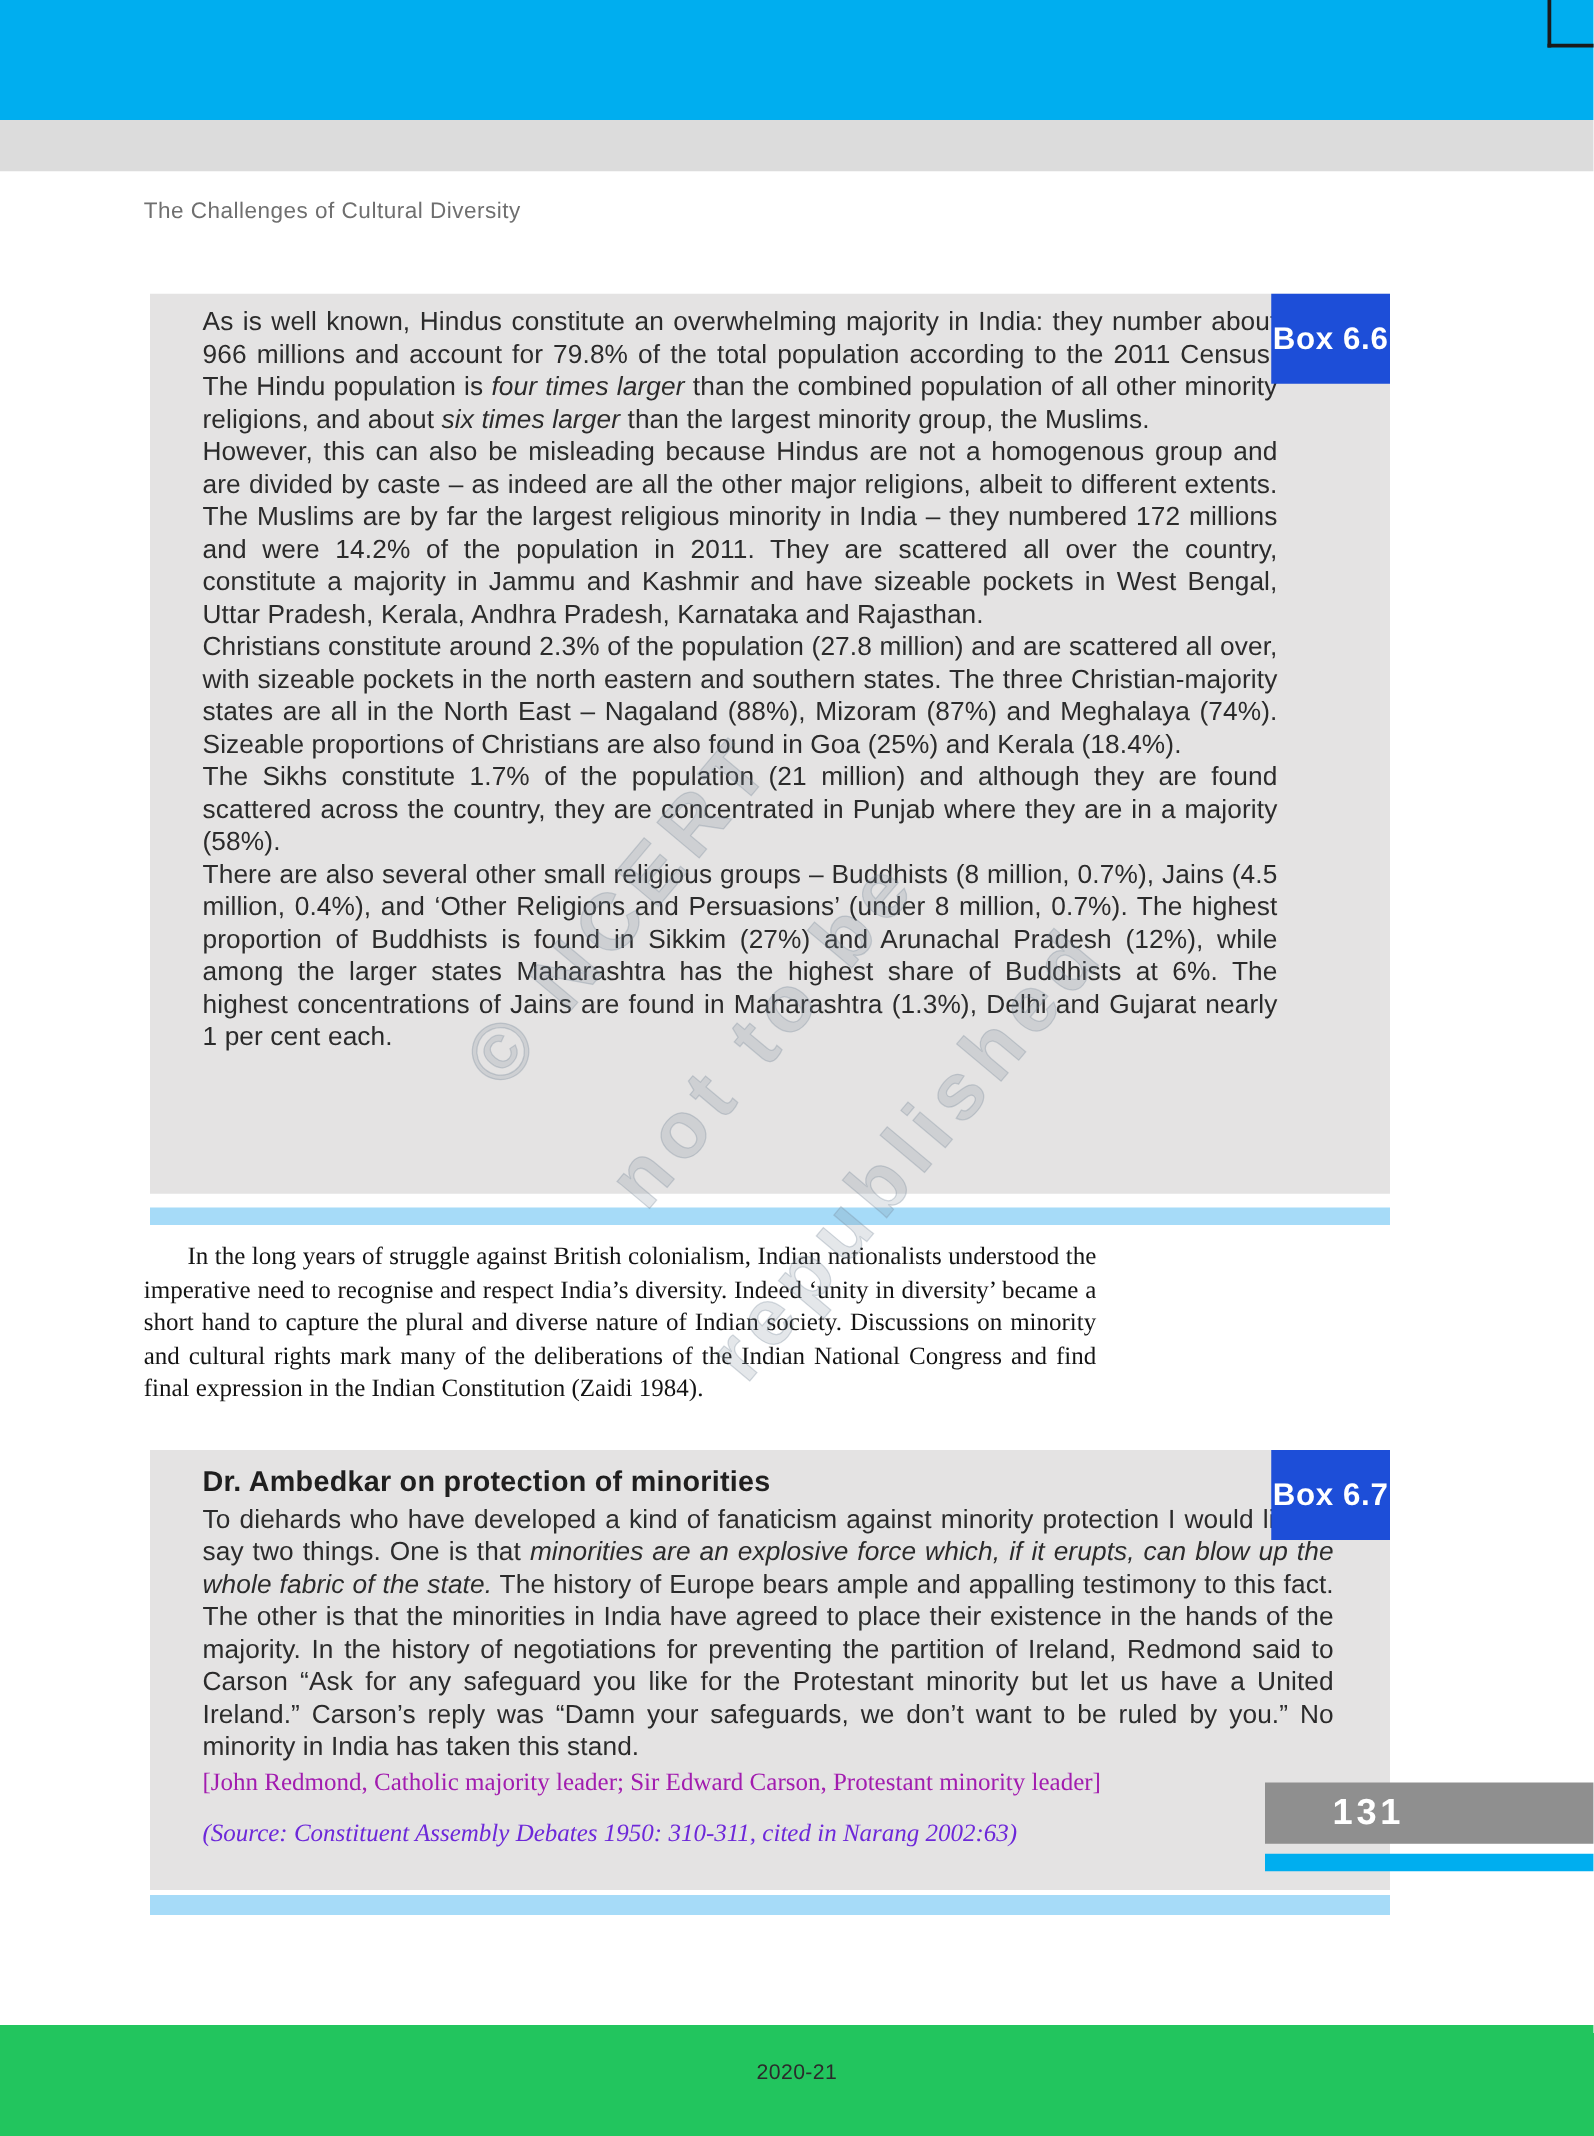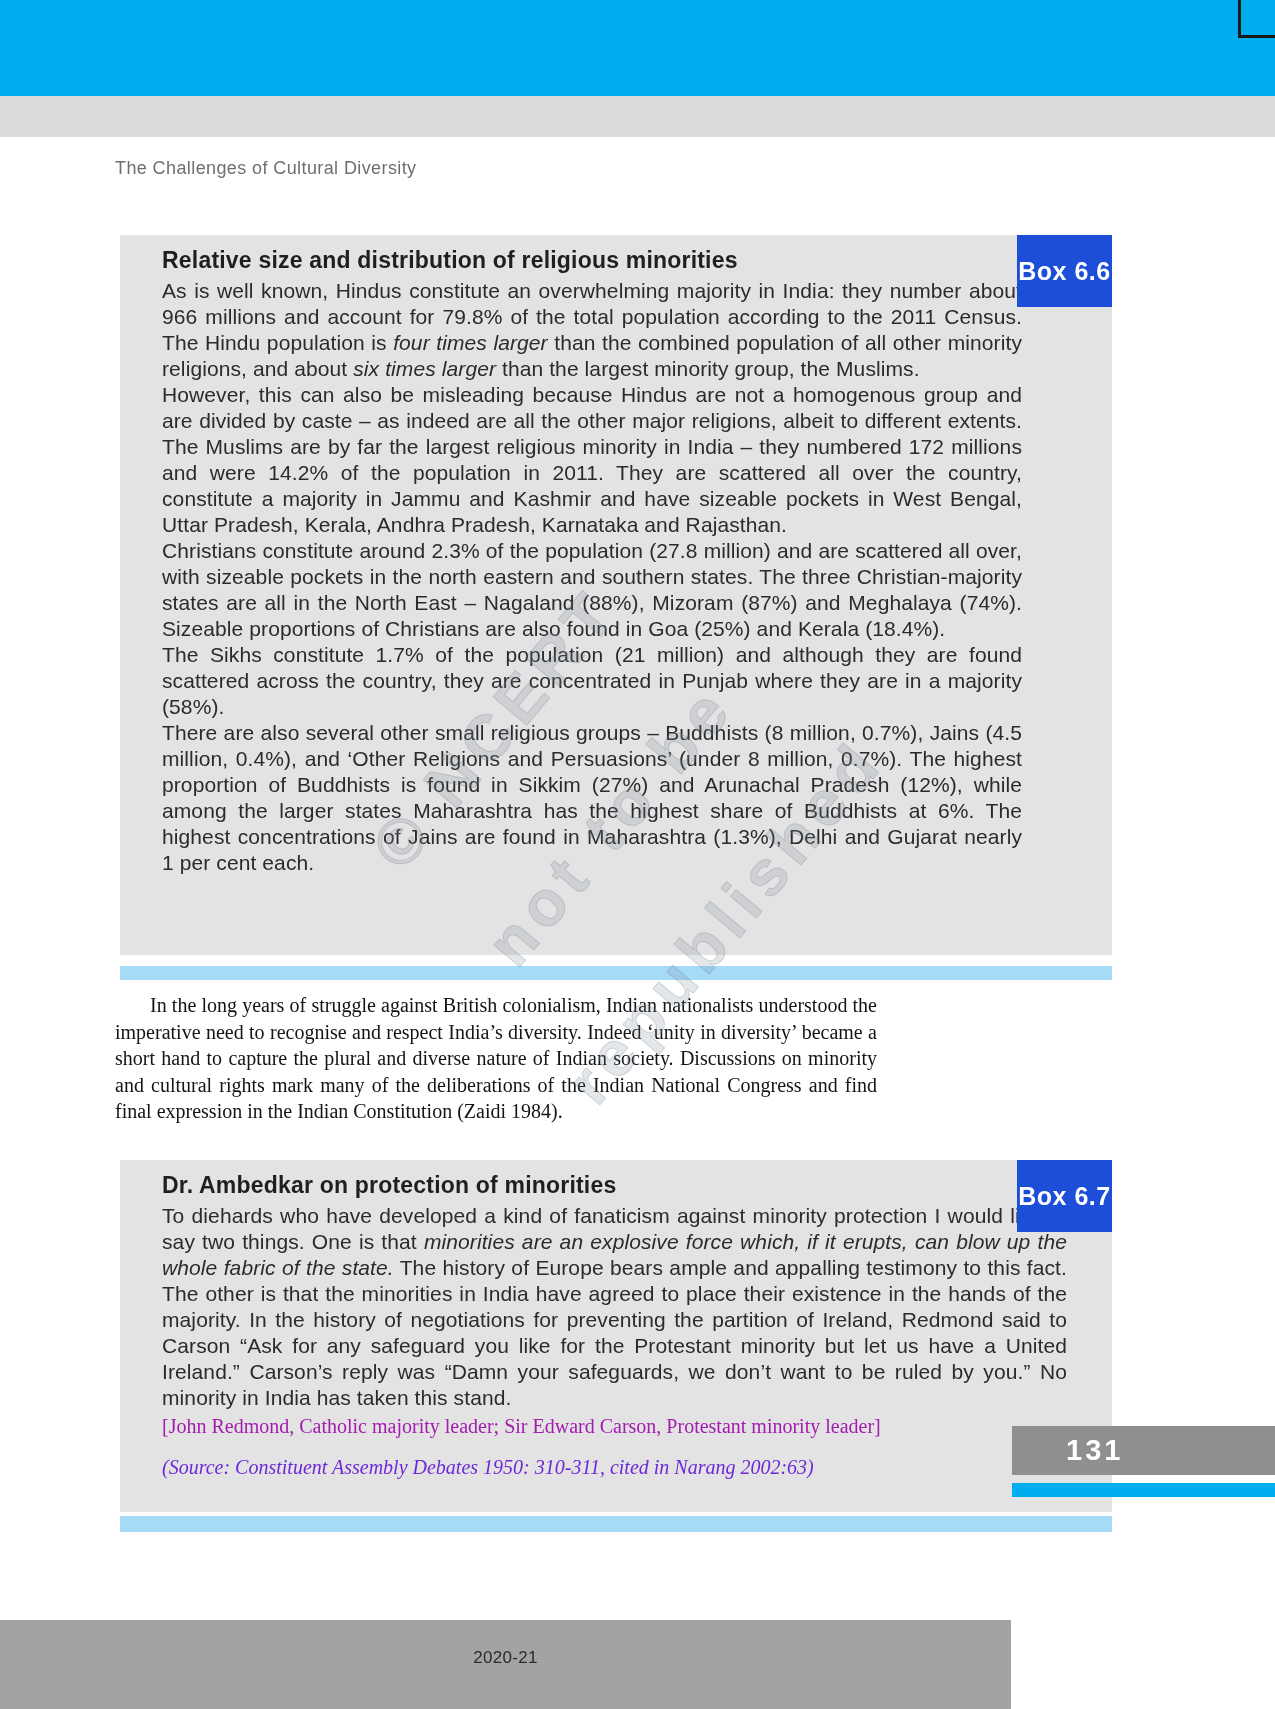--- a/index.html
+++ b/index.html
@@ -70,22 +70,22 @@
     background:#8F8F8F; color:#ffffff; z-index:2;
     display:flex; align-items:center;
     font-size:29px; font-weight:bold; letter-spacing:3px;
     padding-left:54px; box-sizing:border-box;
   }
   .page-number-strip {
     position:absolute; left:1012px; top:1483px; width:263px; height:14px;
     background:#00AEEF; z-index:2;
   }
   .footer-band {
-    position:absolute; left:0; top:1620px; width:1011px; height:89px;
-    background:#a3a3a3; display:flex; justify-content:center;
+    position:absolute; left:0; top:1620px; width:1275px; height:89px;
+    background:#22c55e; display:flex; justify-content:center;
   }
   .footer-year { margin-top:28px; font-size:17px; color:#2b2b2b; letter-spacing:0.3px; }
   i { font-style:italic; }
 </style>
 </head>
 <body>
 
 <div class="page">
 
   <div class="top-band"></div>
@@ -94,21 +94,20 @@
 
   <div class="running-header">The Challenges of Cultural Diversity</div>
 
   <div class="watermark">
     <div>© NCERT</div>
     <div>not to be republished</div>
   </div>
 
   <section class="box box66">
     <div class="box-badge">Box 6.6</div>
-    <h2 class="box-title">Relative size and distribution of religious minorities</h2>
     <p class="box-para"><span>As is well known, Hindus constitute an overwhelming majority in India: they number about 966 millions and account for 79.8% of the total population according to the 2011 Census.  The Hindu population is </span><i>four times larger</i><span> than the combined population of all other minority religions, and about </span><i>six times larger</i><span> than the largest minority group, the Muslims.</span></p>
     <p class="box-para"><span>However, this can also be misleading because Hindus are not a homogenous group and are divided by caste – as indeed are all the other major religions, albeit to different extents. The Muslims are by far the largest religious minority in India – they numbered 172 millions and were 14.2% of the population in 2011. They are scattered all over the country, constitute a majority in Jammu and Kashmir and have sizeable pockets in West Bengal, Uttar Pradesh, Kerala, Andhra Pradesh, Karnataka and Rajasthan.</span></p>
     <p class="box-para"><span>Christians constitute around 2.3% of the population (27.8 million) and are scattered all over, with sizeable pockets in the north eastern and southern states. The three Christian-majority states are all in the North East – Nagaland (88%), Mizoram (87%) and Meghalaya (74%).  Sizeable proportions of Christians are also found in Goa (25%) and Kerala (18.4%).</span></p>
     <p class="box-para"><span>The Sikhs constitute 1.7% of the population (21 million) and although they are found scattered across the country, they are concentrated in Punjab where they are in a majority (58%).</span></p>
     <p class="box-para"><span>There are also several other small religious groups – Buddhists (8 million, 0.7%), Jains (4.5 million, 0.4%), and ‘Other Religions and Persuasions’ (under 8 million, 0.7%).  The highest proportion of Buddhists is found in Sikkim (27%) and Arunachal Pradesh (12%), while among the larger states Maharashtra has the highest share of Buddhists at 6%. The highest concentrations of Jains are found in Maharashtra (1.3%), Delhi and Gujarat nearly 1 per cent each.</span></p>
   </section>
 
   <div class="divider divider1"></div>
 
   <p class="serif-para">In the long years of struggle against British colonialism, Indian nationalists understood  the imperative need to recognise and respect India’s diversity. Indeed ‘unity in diversity’ became a short hand to capture the plural and diverse nature of Indian society. Discussions on minority and cultural rights mark many of the deliberations of the Indian National Congress and find final expression in the Indian Constitution (Zaidi 1984).</p>

